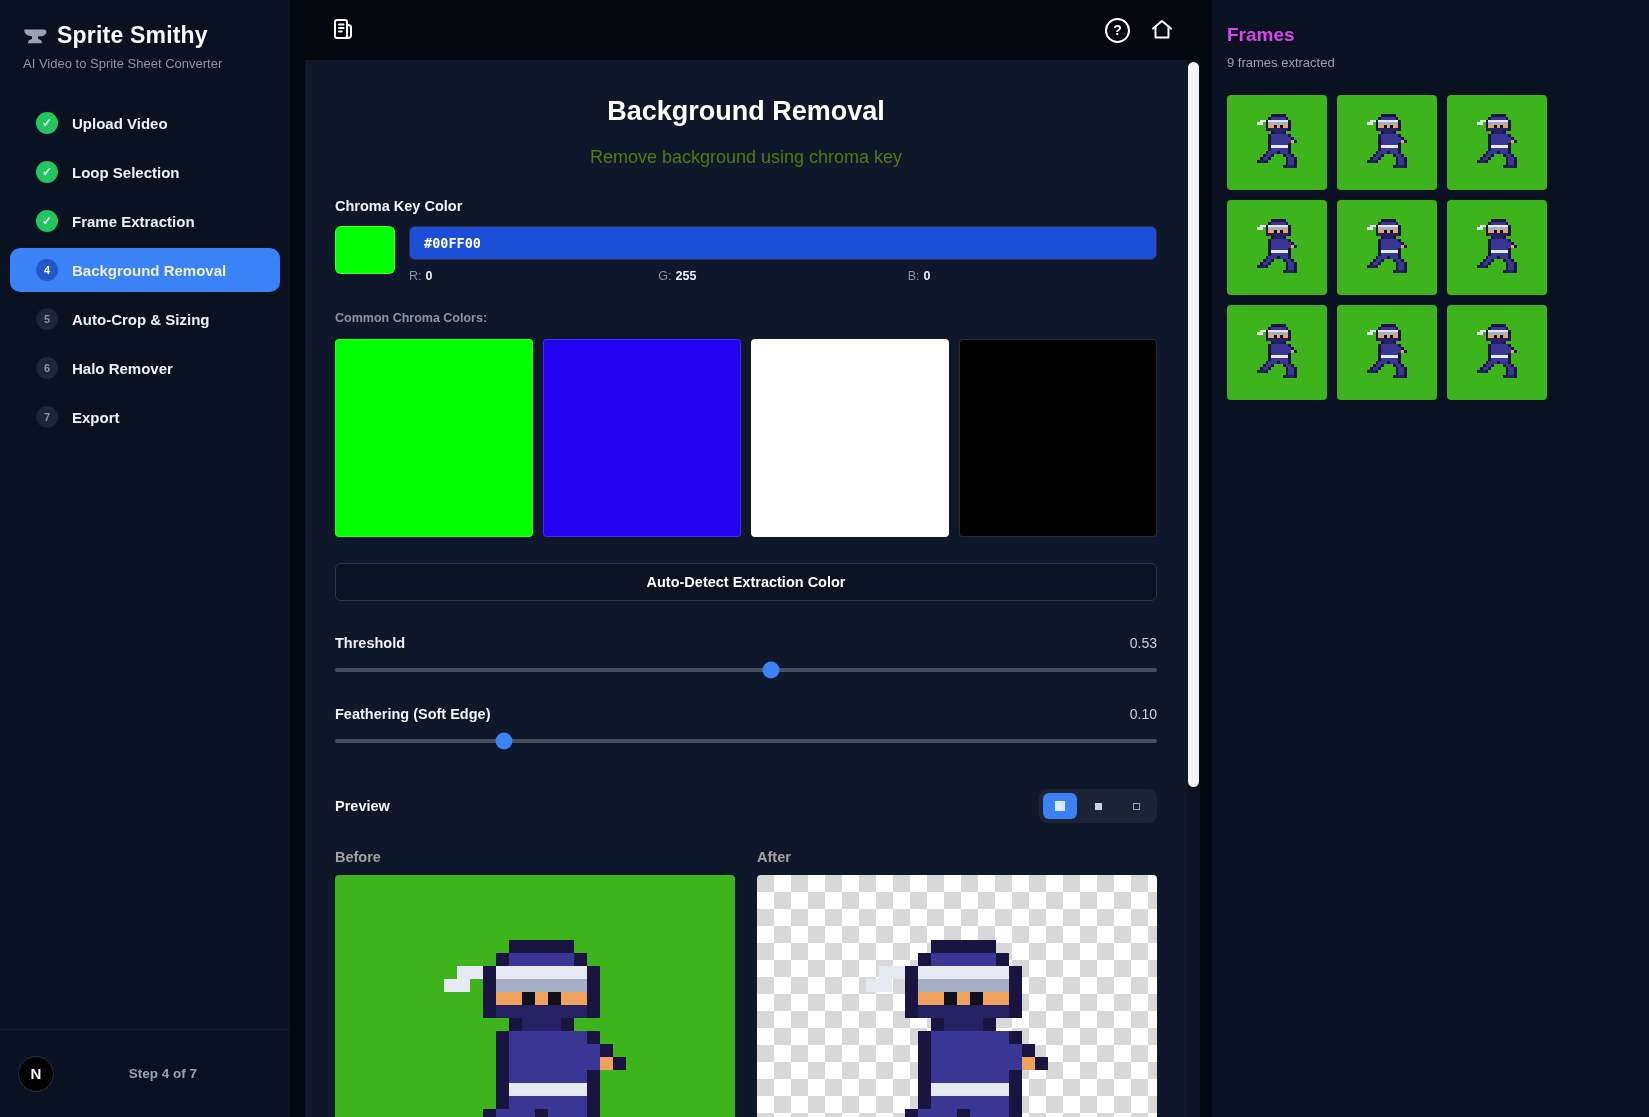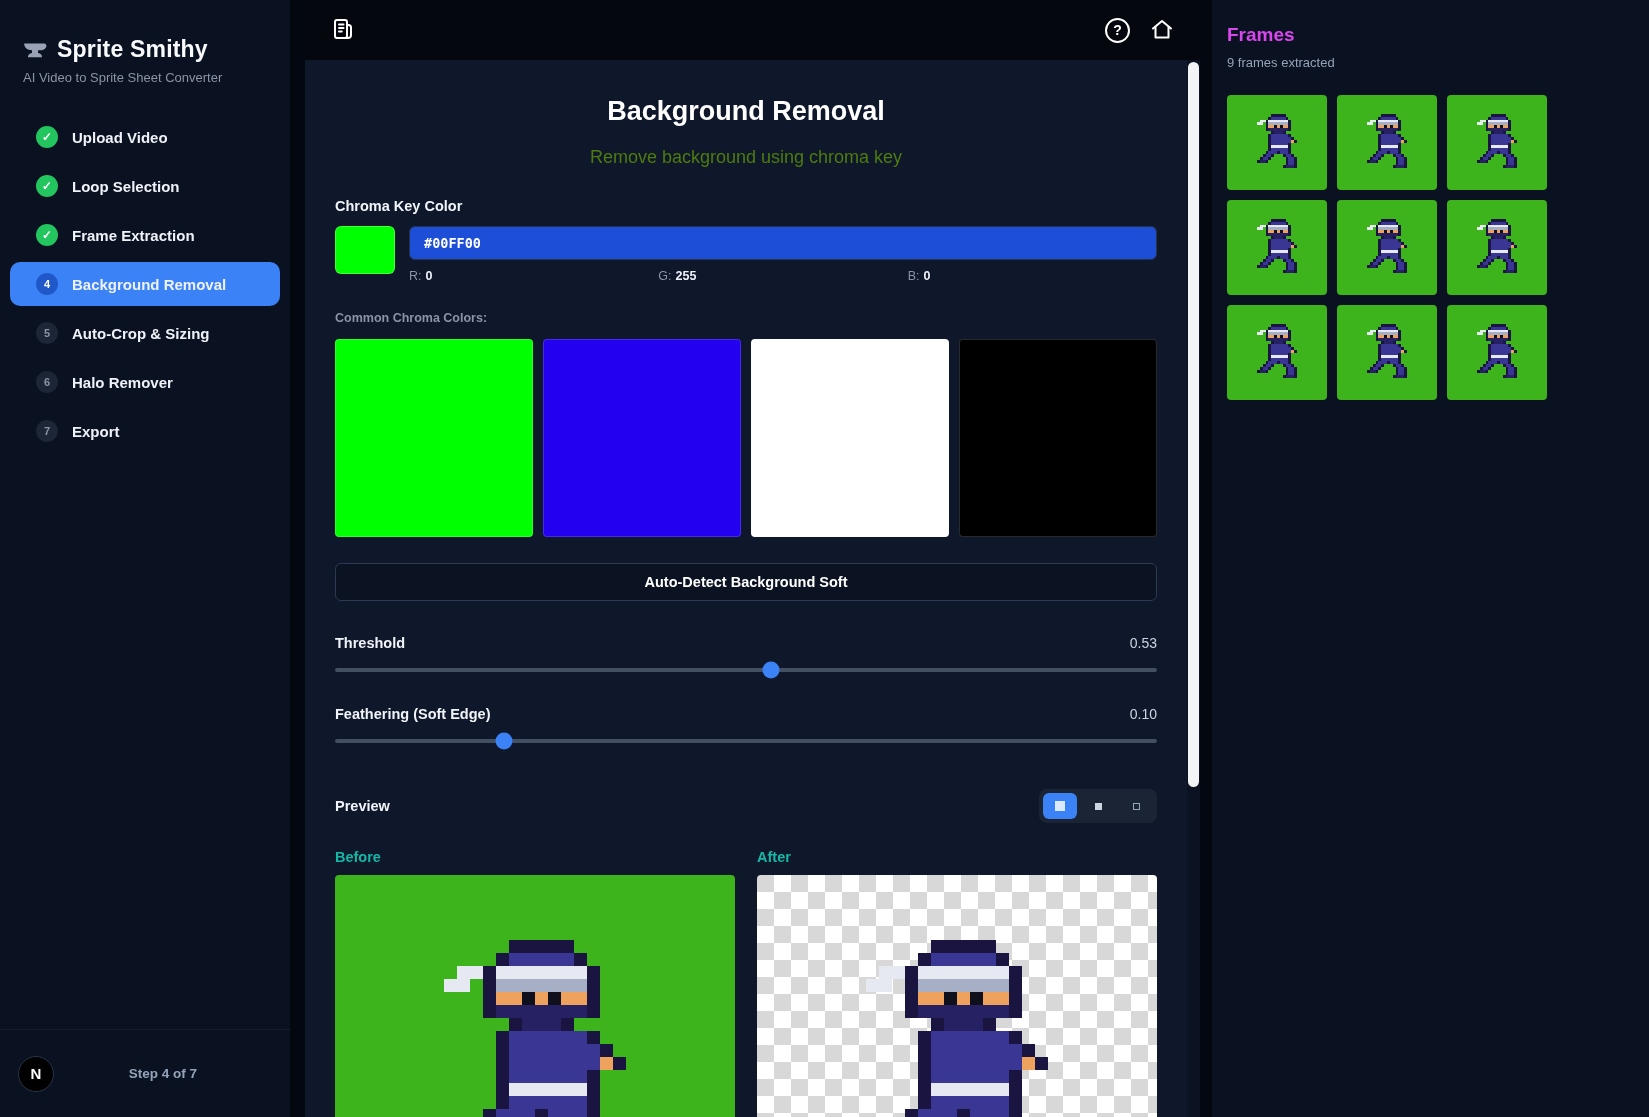--- a/index.html
+++ b/index.html
@@ -1,21 +1,21 @@
 <!DOCTYPE html>
 <html><head>
 <meta charset="utf-8">
 <style>
   * { margin:0; padding:0; box-sizing:border-box; }
   html,body { background:#030710; }
   body { font-family:"Liberation Sans", sans-serif; width:1649px; height:1117px; overflow:hidden; }
   .app { position:relative; width:1649px; height:1117px; background:#030710; overflow:hidden; }
 
   
-  .sidebar { position:absolute; left:0; top:0; width:290px; height:100%; background:#0a1120; padding-top:36px; }
+  .sidebar { position:absolute; left:0; top:0; width:290px; height:100%; background:#0a1120; padding-top:22px; }
   .logo-row { display:flex; align-items:center; gap:9px; padding:0 22px; }
   .logo-row h1 { color:#f8fafc; font-size:23px; font-weight:700; letter-spacing:.2px; }
   .anvil-icon { width:26px; height:26px; display:inline-flex; }
   .app-sub { padding:0 23px; margin-top:7px; color:#8b94a7; font-size:13px; }
   .steps { margin-top:30px; padding:0 10px; display:flex; flex-direction:column; gap:5px; }
   .step { display:flex; align-items:center; gap:14px; padding:11px 10px 11px 26px; border-radius:10px; color:#eef2f8; font-size:15px; font-weight:600; cursor:pointer; }
   .step.active { background:#3b82f6; }
   .badge { width:22px; height:22px; border-radius:50%; flex:none; display:flex; align-items:center; justify-content:center; font-size:11px; font-weight:700; }
   .step.done .badge { background:#22c55e; color:#fff; font-size:12px; }
   .step.active .badge { background:#2158c9; color:#fff; }
@@ -61,21 +61,21 @@
 
   .preview-row { margin-top:46px; display:flex; justify-content:space-between; align-items:center; }
   .toggle-group { display:flex; gap:4px; background:#1b2435; padding:4px; border-radius:8px; }
   .toggle-btn { width:34px; height:26px; border:none; border-radius:6px; background:transparent; display:flex; align-items:center; justify-content:center; cursor:pointer; }
   .toggle-btn.active { background:#3b82f6; }
   .sq-lg { width:10px; height:10px; background:#dbeafe; }
   .sq-md { width:7px; height:7px; background:#cbd5e1; }
   .sq-sm { width:7px; height:7px; border:1.5px solid #94a3b8; }
 
   .ba-grid { display:grid; grid-template-columns:1fr 1fr; gap:22px; margin-top:26px; }
-  .ba-label { color:#14b8a6; font-size:14.5px; font-weight:700; margin-bottom:10px; }
+  .ba-label { color:#a3a3a3; font-size:14.5px; font-weight:700; margin-bottom:10px; }
   .panel { height:420px; border-radius:4px; overflow:hidden; display:flex; justify-content:flex-start; }
   .panel-inner { width:100%; display:flex; justify-content:center; }
   .panel.before { background:#3db31c; }
   .panel.after { background:#fff; background-image:repeating-conic-gradient(#ffffff 0% 25%, #d8d8d8 0% 50%); background-size:34px 34px; }
   .big-sprite { width:208px; height:286px; margin-top:52px; }
 
   .scrollbar { position:absolute; top:0; right:0; width:13px; height:100%; background:#0b1322; }
   .scroll-thumb { position:absolute; top:2px; left:1px; width:11px; height:725px; background:#f3f4f6; border-radius:6px; cursor:grab; }
 
   
@@ -185,21 +185,21 @@
       </div>
 
       <div class="common-label">Common Chroma Colors:</div>
       <div class="swatch-grid">
         <div class="swatch" style="background-color: rgb(0, 255, 0);"></div>
         <div class="swatch" style="background-color: rgb(35, 0, 240);"></div>
         <div class="swatch" style="background-color: rgb(255, 255, 255);"></div>
         <div class="swatch" style="background-color: rgb(0, 0, 0);"></div>
       </div>
 
-      <button class="autodetect">Auto-Detect Background Soft</button>
+      <button class="autodetect">Auto-Detect Extraction Color</button>
 
       <div class="slider-block">
         <div class="slider-head">
           <span class="section-label">Threshold</span>
           <span class="slider-value">0.53</span>
         </div>
         <div class="slider-track">
           <div class="slider-thumb thumb" style="left: 53%;"></div>
         </div>
       </div>

